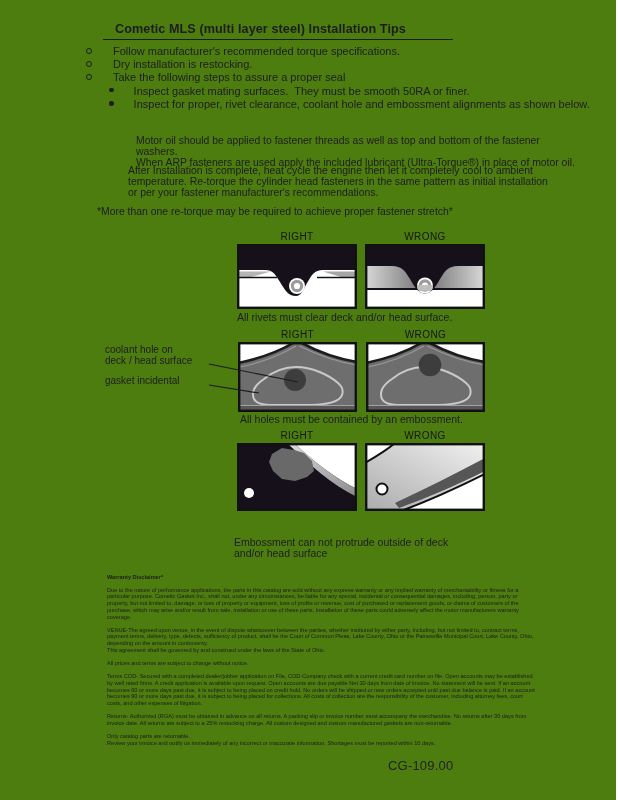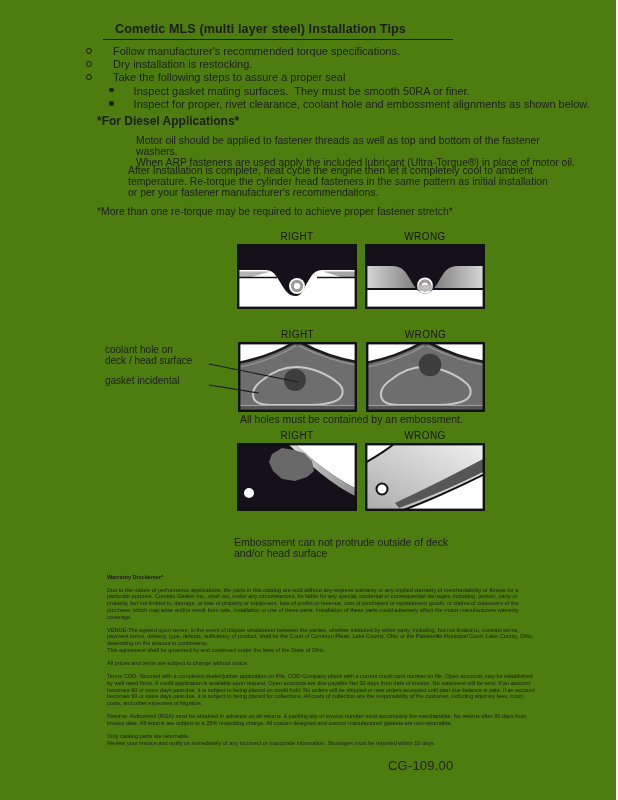--- a/index.html
+++ b/index.html
@@ -69,21 +69,20 @@
     <div class="b-line sub">
       <span class="dot"></span>
       <span class="b-text">Inspect gasket mating surfaces.  They must be smooth 50RA or finer.</span>
     </div>
     <div class="b-line sub">
       <span class="dot"></span>
       <span class="b-text">Inspect for proper, rivet clearance, coolant hole and embossment alignments as shown below.</span>
     </div>
   </div>
 
-  <div class="abs diesel-heading">*For Diesel Applications*</div>
   <div class="abs para p1">Motor oil should be applied to fastener threads as well as top and bottom of the fastener washers.
 When ARP fasteners are used apply the included lubricant (Ultra-Torque®) in place of motor oil.</div>
   <div class="abs para p2">After Installation is complete, heat cycle the engine then let it completely cool to ambient
 temperature. Re-torque the cylinder head fasteners in the same pattern as initial installation
 or per your fastener manufacturer's recommendations.</div>
   <div class="abs para p3">*More than one re-torque may be required to achieve proper fastener stretch*</div>
 
   <div class="abs dg-label" style="left:237px; top:231px;">RIGHT</div>
   <div class="abs dg-label" style="left:365px; top:231px;">WRONG</div>
 
@@ -122,20 +121,21 @@
       <path d="M0 45 H120" stroke="#15101a" stroke-width="1.8"></path>
       <path d="M0 0 H120 V22 H93 C83 22 80 27 75 35 C70 44 66 49.5 60 49.5 C54 49.5 50 44 45 35 C40 27 37 22 27 22 H0 Z" fill="#15101a"></path>
       <circle cx="60" cy="41.5" r="8" fill="#ffffff"></circle>
       <circle cx="60" cy="41.5" r="6.2" fill="#9b9b9b"></circle>
       <circle cx="60" cy="41.5" r="3.1" fill="#ffffff"></circle>
       <rect x="52" y="41" width="16" height="6" fill="#bdbdbd" clip-path="url(#rvclip)" opacity="0.95"></rect>
       <rect x="1.2" y="1.2" width="117.6" height="62.6" fill="none" stroke="#111111" stroke-width="2.4"></rect>
     </svg>
   </div>
 
+  <div class="abs caption" style="left:237px; top:312px;">All rivets must clear deck and/or head surface.</div>
 
   <div class="abs dg-label" style="left:238px; top:329px; width:119px;">RIGHT</div>
   <div class="abs dg-label" style="left:366px; top:329px; width:119px;">WRONG</div>
 
   <div class="abs ann" style="left:105px; top:345px; width:103px;">coolant hole on
 deck / head surface</div>
   <div class="abs ann" style="left:105px; top:376px; width:103px;">gasket incidental</div>
 
   <div class="abs dbox" style="left:238px; top:342px;">
     <svg width="119" height="70" viewBox="0 0 119 70">

